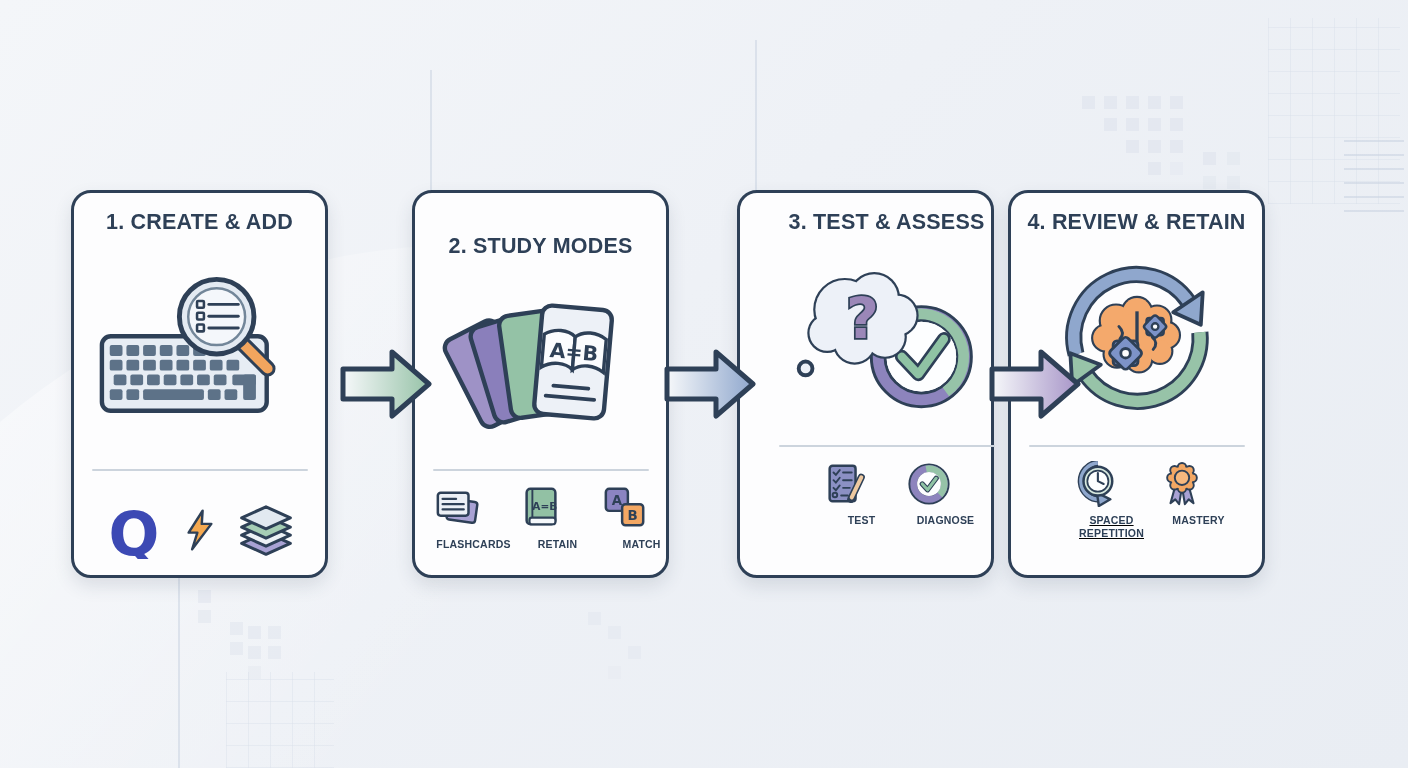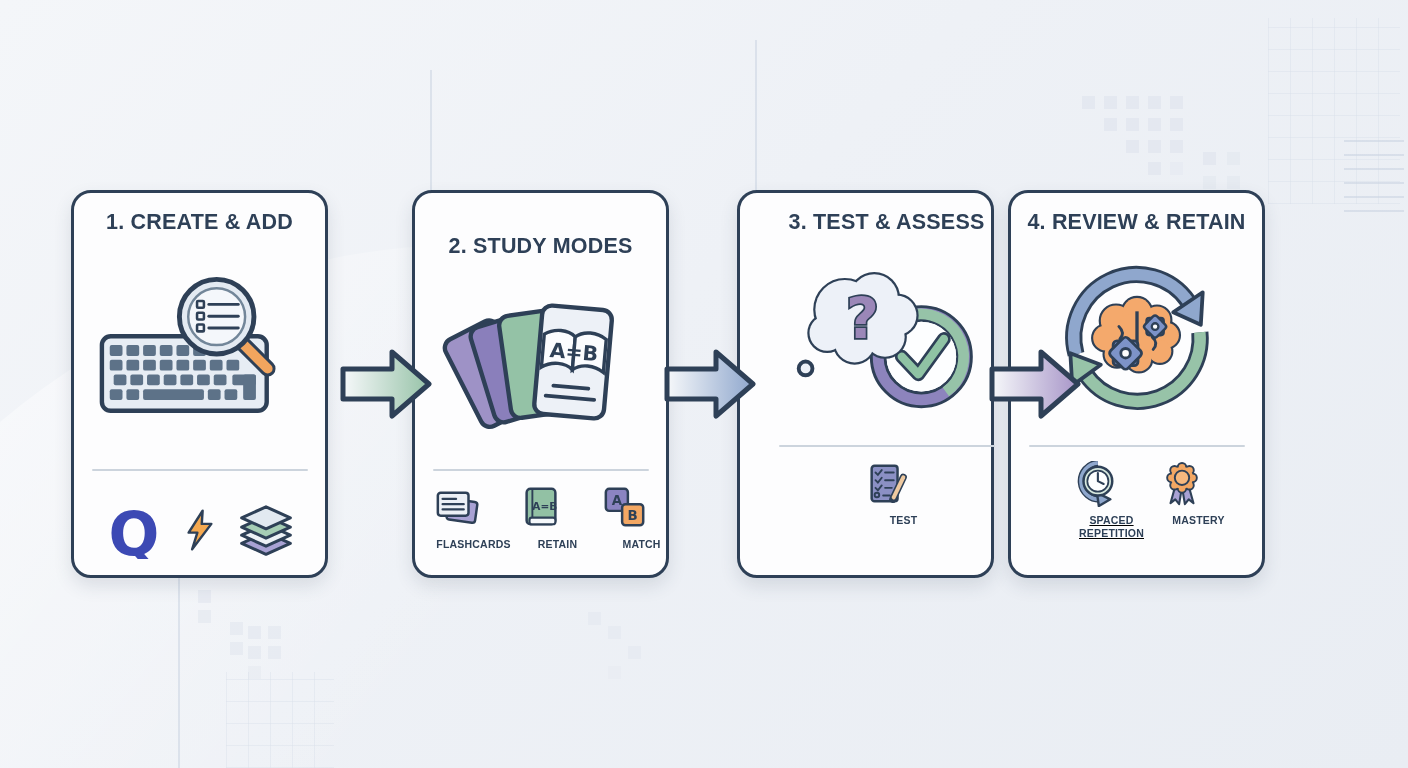--- a/index.html
+++ b/index.html
@@ -276,20 +276,31 @@
             <path d="M12,28 l2.5,2.5 l4,-5"></path>
               <line x1="22" y1="28" x2="29" y2="28"></line>
             <circle cx="13.5" cy="35.5" r="2.4"></circle>
               <line x1="20" y1="36" x2="27" y2="36"></line>
           </g>
           <line x1="41" y1="17" x2="30" y2="40" stroke="#2e4057" stroke-width="7.5" stroke-linecap="round"></line>
           <line x1="41" y1="17" x2="31" y2="38" stroke="#eec9a0" stroke-width="4.2" stroke-linecap="round"></line>
         </svg>
         <div class="item-label">TEST</div>
       </div>
+      <div class="item">
+        <svg width="48" height="46" viewBox="0 0 48 48">
+          <circle cx="24" cy="24" r="16" fill="none" stroke="#2e4057" stroke-width="11"></circle>
+          <circle cx="24" cy="24" r="16" fill="none" stroke="#8d84bd" stroke-width="7"></circle>
+          <path d="M21,8.3 A16,16 0 0 1 35.3,35.3" fill="none" stroke="#96c3a8" stroke-width="7"></path>
+          <circle cx="24" cy="24" r="12.4" fill="#fdfeff"></circle>
+          <path d="M17,24 l5.5,6 l9,-12" fill="none" stroke="#2e4057" stroke-width="5.5" stroke-linecap="round" stroke-linejoin="round"></path>
+          <path d="M17,24 l5.5,6 l9,-12" fill="none" stroke="#8fc3a4" stroke-width="3.2" stroke-linecap="round" stroke-linejoin="round"></path>
+        </svg>
+        <div class="item-label">DIAGNOSE</div>
+      </div>
     </div>
   </div>
 
   <div class="card" id="card4">
     <div class="card-title">4. REVIEW &amp; RETAIN</div>
     <div class="main-area">
       <svg width="200" height="172" viewBox="0 0 210 176">
 
         <g>
           <path d="M41,105 A66,66 0 0 1 159,50" fill="none" stroke="#2e4057" stroke-width="18"></path>

